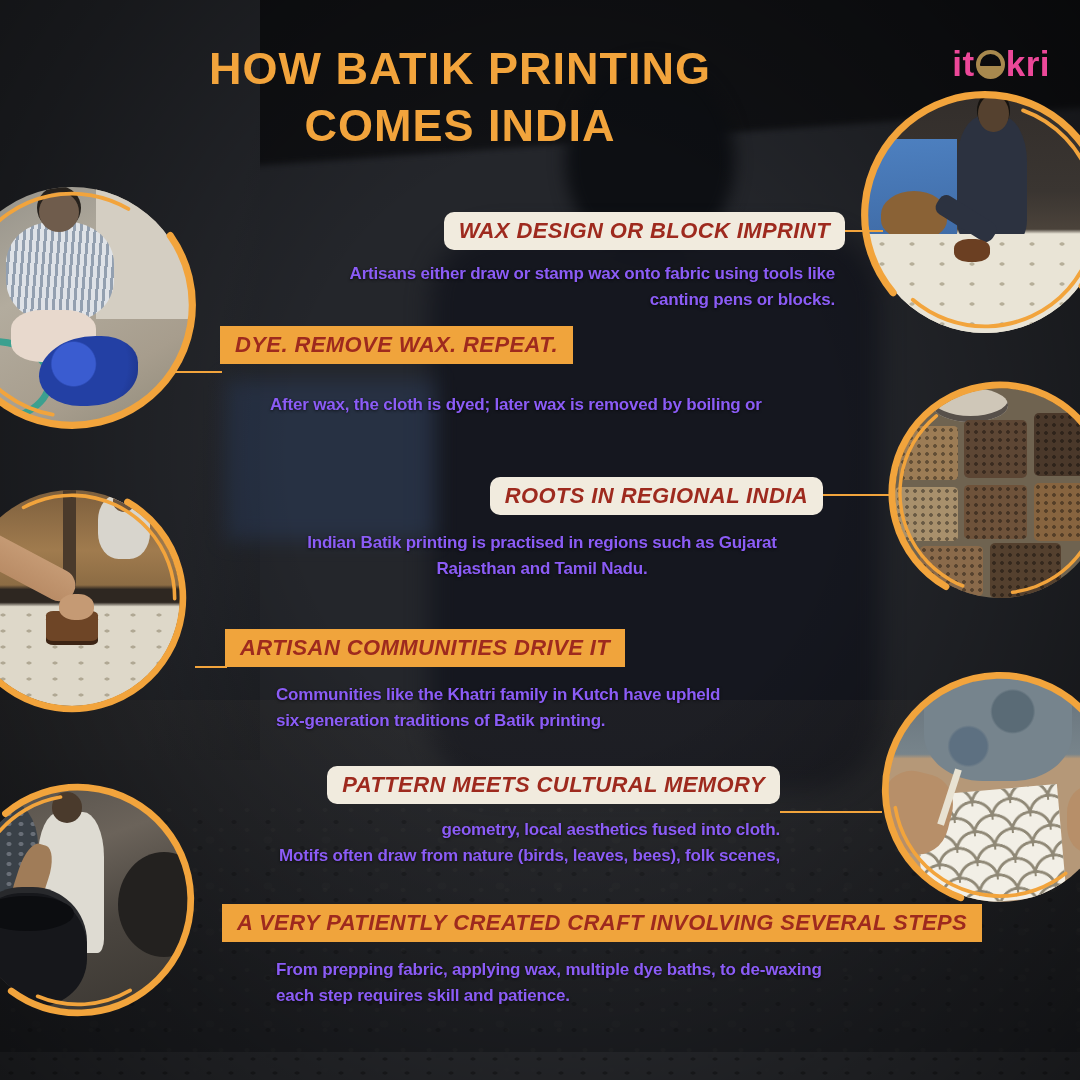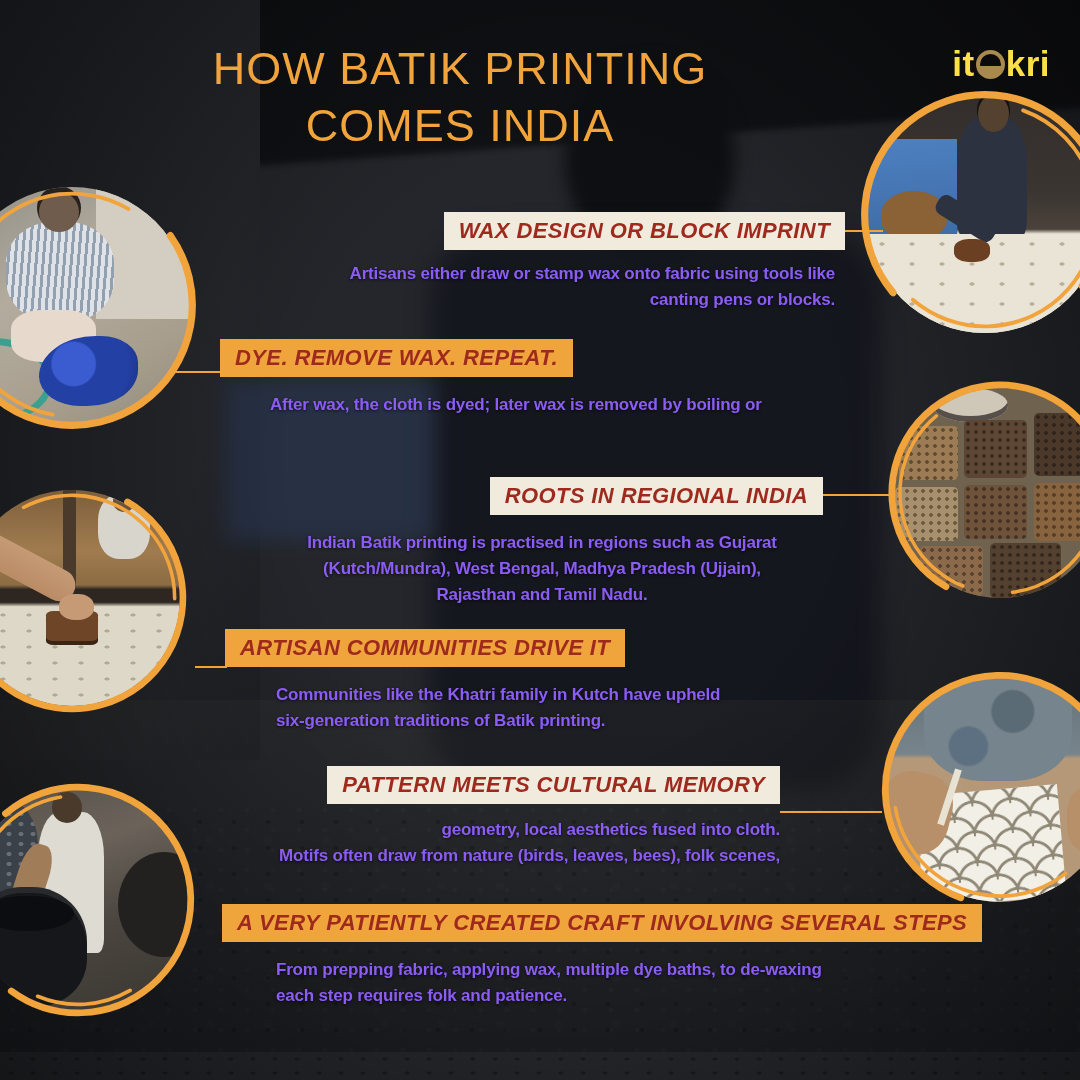--- a/index.html
+++ b/index.html
@@ -26,35 +26,35 @@
       radial-gradient(rgba(196,186,162,.06) 2px,transparent 3px),
       radial-gradient(rgba(0,0,0,.32) 2px,transparent 3px),
       radial-gradient(rgba(196,186,162,.04) 4px,transparent 5px);
     background-size:26px 20px,34px 26px,58px 46px;
     background-position:0 0,13px 9px,7px 17px;}
   .bg-strip{left:0;top:1052px;width:1080px;height:28px;background:#35373c;opacity:.85;
     background-image:radial-gradient(rgba(0,0,0,.35) 2px,transparent 3px);background-size:22px 14px;}
   .bg-vignette{inset:0;background:radial-gradient(ellipse at 52% 42%,rgba(0,0,0,0) 34%,rgba(0,0,0,.40) 76%,rgba(0,0,0,.58) 100%);}
   
   .title{left:0;top:40px;width:920px;text-align:center;color:#F2A43C;
-    font-size:45px;font-weight:400;line-height:57px;letter-spacing:1px;}
-  .logo{right:30px;top:44px;color:#fde047;font-weight:800;font-size:35px;letter-spacing:.5px;display:flex;align-items:center;}
+    font-size:45px;font-weight:700;line-height:57px;letter-spacing:1px;}
+  .logo{right:30px;top:44px;color:#ec4899;font-weight:800;font-size:35px;letter-spacing:.5px;display:flex;align-items:center;}
   .logo-o{display:inline-block;width:21px;height:21px;border:4px solid #A8894E;border-radius:50%;
     margin:0 1px;background:linear-gradient(to top,#A8894E 44%,transparent 44%);}
   
   .band{height:38px;display:flex;align-items:center;padding:0 15px;white-space:nowrap;}
   .band-text{font-style:italic;font-weight:800;font-size:22px;letter-spacing:.4px;color:#9E2A1E;}
-  .band.cream{background:#F1EBDE;}
+  .band.cream{background:#F1EBDE;border-radius:10px;}
   .band.orange{background:#F0A43C;}
   .body-text{color:#8b5cf6;font-weight:700;font-size:17px;line-height:26px;letter-spacing:-.2px;
     text-shadow:0 1px 3px rgba(0,0,0,.65);}
   .ta-r{text-align:right;} .ta-l{text-align:left;margin-left:48px;}
   .connector{height:2px;background:#F2A43C;}
   #sec1-band{right:235px;top:212px;} #sec1-body{right:245px;top:261px;width:600px;}
-  #sec2-band{left:220px;top:339px;}  #sec2-body{left:222px;top:392px;width:580px;}
+  #sec2-band{left:220px;top:326px;}  #sec2-body{left:222px;top:392px;width:580px;}
   #sec3-band{right:257px;top:477px;} #sec3-body{right:258px;top:530px;width:560px;text-align:center;}
   #sec4-band{left:225px;top:629px;}  #sec4-body{left:228px;top:682px;width:540px;}
   #sec5-band{right:300px;top:766px;} #sec5-body{right:300px;top:817px;width:590px;}
   #sec6-band{left:222px;top:904px;}  #sec6-body{left:228px;top:957px;width:640px;}
   #conn1{left:845px;top:230px;width:38px;}
   #conn2{left:170px;top:371px;width:52px;}
   #conn3{left:823px;top:494px;width:66px;}
   #conn4{left:195px;top:666px;width:32px;}
   #conn5{left:780px;top:811px;width:102px;}
   
@@ -296,21 +296,20 @@
   </div>
   <div class="abs body-text ta-l" id="sec2-body">
     <div>After wax, the cloth is dyed; later wax is removed by boiling or</div>
   </div>
 
   <div class="abs band cream" id="sec3-band">
     <span class="band-text">ROOTS IN REGIONAL INDIA</span>
   </div>
   <div class="abs body-text ta-r" id="sec3-body">
     <div>Indian Batik printing is practised in regions such as Gujarat</div>
-    <div>(Kutch/Mundra), West Bengal, Madhya Pradesh (Ujjain),</div>
     <div>Rajasthan and Tamil Nadu.</div>
   </div>
 
   <div class="abs band orange" id="sec4-band">
     <span class="band-text">ARTISAN COMMUNITIES DRIVE IT</span>
   </div>
   <div class="abs body-text ta-l" id="sec4-body">
     <div>Communities like the Khatri family in Kutch have upheld</div>
     <div>six-generation traditions of Batik printing.</div>
   </div>
@@ -321,16 +320,16 @@
   <div class="abs body-text ta-r" id="sec5-body">
     <div>geometry, local aesthetics fused into cloth.</div>
     <div>Motifs often draw from nature (birds, leaves, bees), folk scenes,</div>
   </div>
 
   <div class="abs band orange" id="sec6-band">
     <span class="band-text">A VERY PATIENTLY CREATED CRAFT INVOLVING SEVERAL STEPS</span>
   </div>
   <div class="abs body-text ta-l" id="sec6-body">
     <div>From prepping fabric, applying wax, multiple dye baths, to de-waxing</div>
-    <div>each step requires folk and patience.</div>
+    <div>each step requires skill and patience.</div>
   </div>
 
 </div>
 
 </body></html>

